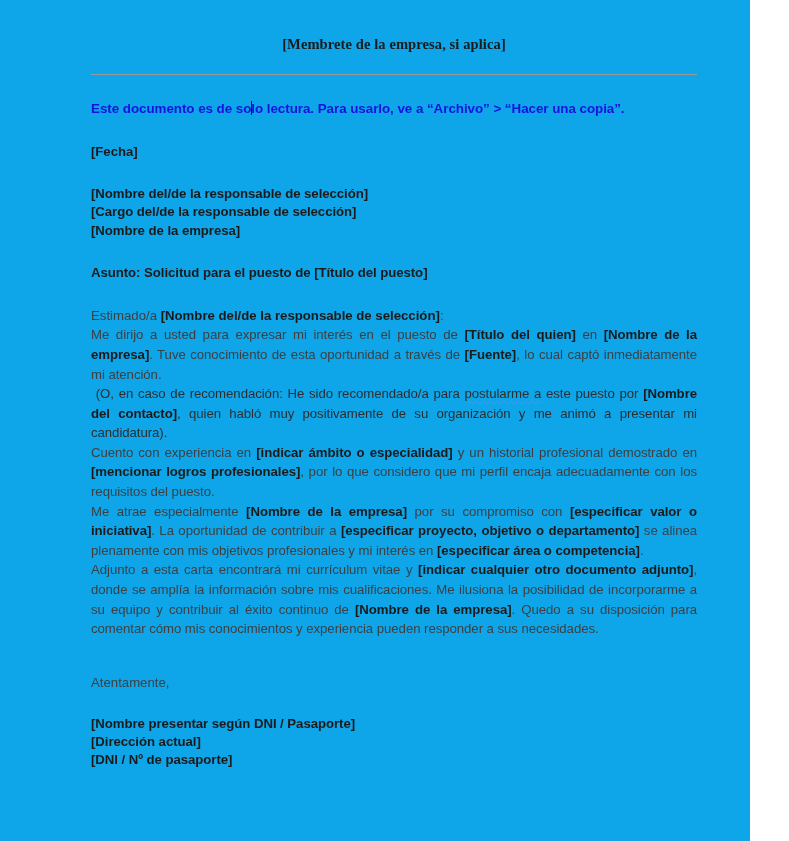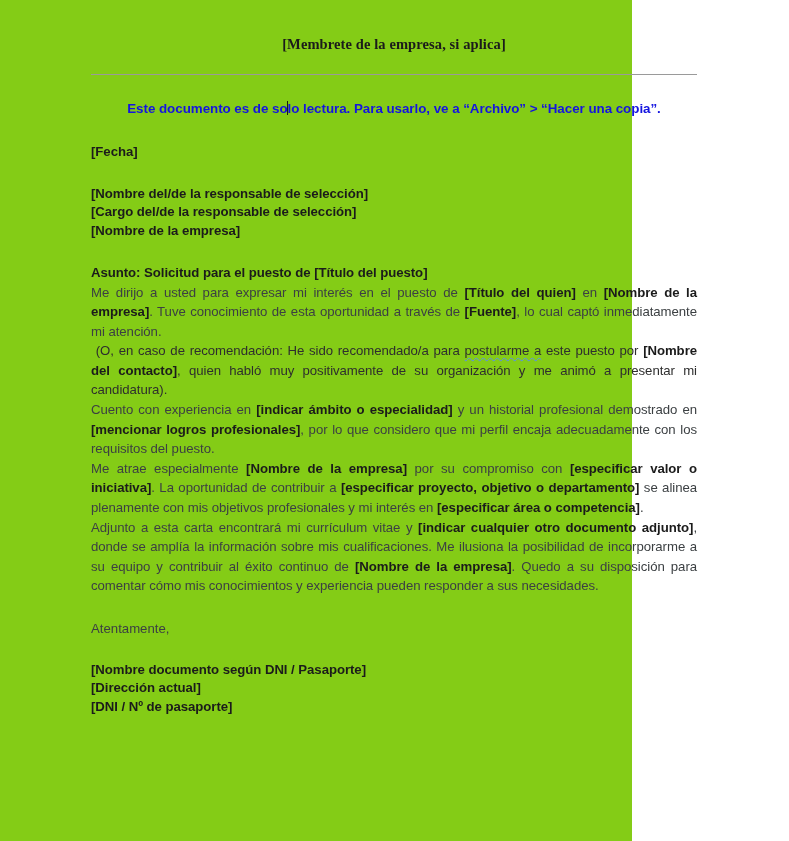--- a/index.html
+++ b/index.html
@@ -12,23 +12,23 @@
     width: 789px;
     height: 841px;
     overflow: hidden;
     font-family: "Liberation Sans", sans-serif;
     color: #3c4043;
     -webkit-font-smoothing: antialiased;
   }
 
   .page {
     position: relative;
-    width: 632px;
+    width: 750px;
     height: 841px;
-    background: #84cc16;
+    background: #0ea5e9;
     box-sizing: border-box;
   }
 
   .content {
     position: absolute;
     left: 91px;
     top: 0;
     width: 606px;
   }
 
@@ -48,21 +48,20 @@
     margin-top: 21px;
     border: 0;
     border-top: 1px solid #9a9a9a;
     height: 0;
     width: 100%;
   }
 
   
   .notice {
     margin-top: 25px;
-    text-align: center;
     font-size: 13.4px;
     font-weight: bold;
     color: #1414e0;
     letter-spacing: -0.05px;
     line-height: 1.35;
     position: relative;
   }
   .caret {
     display: inline-block;
     width: 1.6px;
@@ -79,21 +78,21 @@
     line-height: 18.4px;
     letter-spacing: -0.05px;
   }
 
   .gap-date    { margin-top: 25px; }
   .gap-address { margin-top: 23px; }
   .gap-subject { margin-top: 24px; }
   .gap-greet   { margin-top: 23px; }
   .gap-para    { margin-top: 19px; }
   .gap-italic  { margin-top: 13px; }
-  .gap-sign    { margin-top: 23px; }
+  .gap-sign    { margin-top: 34px; }
   .gap-signblk { margin-top: 22px; }
 
   .greeting {
     font-size: 13.2px;
     line-height: 1.5;
     color: #3c4043;
   }
 
   p.para {
     margin: 0;
@@ -152,33 +151,36 @@
     <div class="bold-line gap-date">[Fecha]</div>
 
     <div class="gap-address">
       <div class="bold-line">[Nombre del/de la responsable de selección]</div>
       <div class="bold-line">[Cargo del/de la responsable de selección]</div>
       <div class="bold-line">[Nombre de la empresa]</div>
     </div>
 
     <div class="bold-line gap-subject">Asunto: Solicitud para el puesto de [Título del puesto]</div>
 
+    <div class="greeting gap-greet">
+      <span>Estimado/a </span><b>[Nombre del/de la responsable de selección]</b><span>:</span>
+    </div>
 
     <p class="para gap-para"><span>Me dirijo a usted para expresar mi interés en el puesto de </span><b>[Título del quien]</b><span> en </span><b>[Nombre de la empresa]</b><span>. Tuve conocimiento de esta oportunidad a través de </span><b>[Fuente]</b><span>, lo cual captó inmediatamente mi atención.</span></p>
 
     <p class="para italic gap-italic lead-space"><span>(O, en caso de recomendación: He sido recomendado/a para </span><span class="grammar">postularme a</span><span> este puesto por </span><b>[Nombre del contacto]</b><span>, quien habló muy positivamente de su organización y me animó a presentar mi candidatura).</span></p>
 
     <p class="para gap-para"><span>Cuento con experiencia en </span><b>[indicar ámbito o especialidad]</b><span> y un historial profesional demostrado en </span><b>[mencionar logros profesionales]</b><span>, por lo que considero que mi perfil encaja adecuadamente con los requisitos del puesto.</span></p>
 
     <p class="para gap-para"><span>Me atrae especialmente </span><b>[Nombre de la empresa]</b><span> por su compromiso con </span><b>[especificar valor o iniciativa]</b><span>. La oportunidad de contribuir a </span><b>[especificar proyecto, objetivo o departamento]</b><span> se alinea plenamente con mis objetivos profesionales y mi interés en </span><b>[especificar área o competencia]</b><span>.</span></p>
 
     <p class="para gap-para"><span>Adjunto a esta carta encontrará mi currículum vitae y </span><b>[indicar cualquier otro documento adjunto]</b><span>, donde se amplía la información sobre mis cualificaciones. Me ilusiona la posibilidad de incorporarme a su equipo y contribuir al éxito continuo de </span><b>[Nombre de la empresa]</b><span>. Quedo a su disposición para comentar cómo mis conocimientos y experiencia pueden responder a sus necesidades.</span></p>
 
     <div class="closing gap-sign">Atentamente,</div>
 
     <div class="gap-signblk">
-      <div class="bold-line">[Nombre documento según DNI / Pasaporte]</div>
+      <div class="bold-line">[Nombre presentar según DNI / Pasaporte]</div>
       <div class="bold-line">[Dirección actual]</div>
       <div class="bold-line">[DNI / Nº de pasaporte]</div>
     </div>
 
   </div>
 </div>
 
 </body></html>

